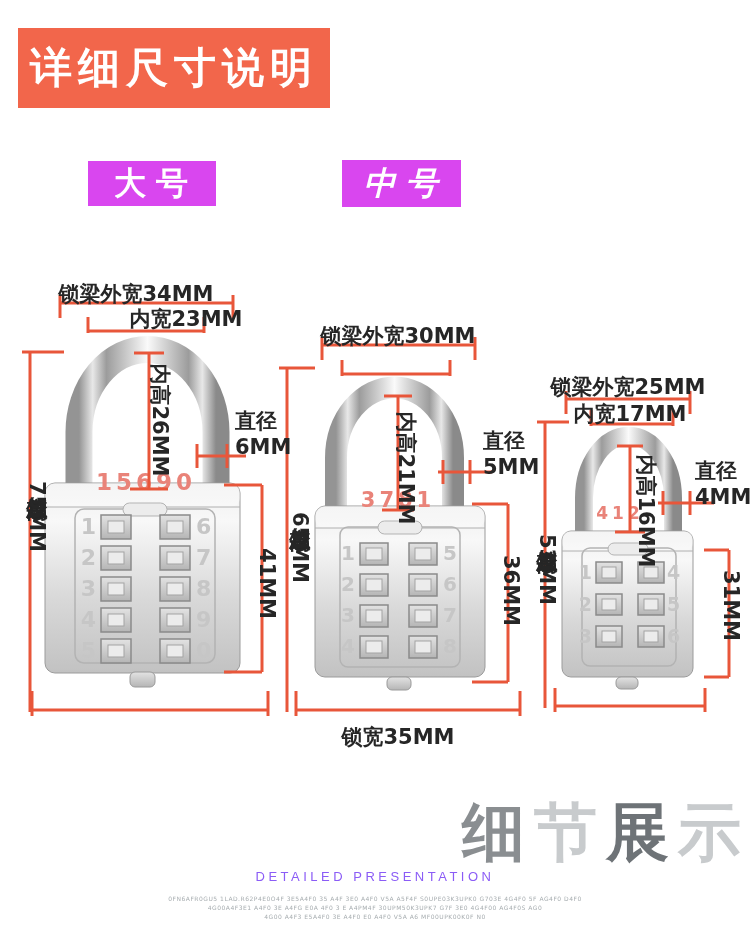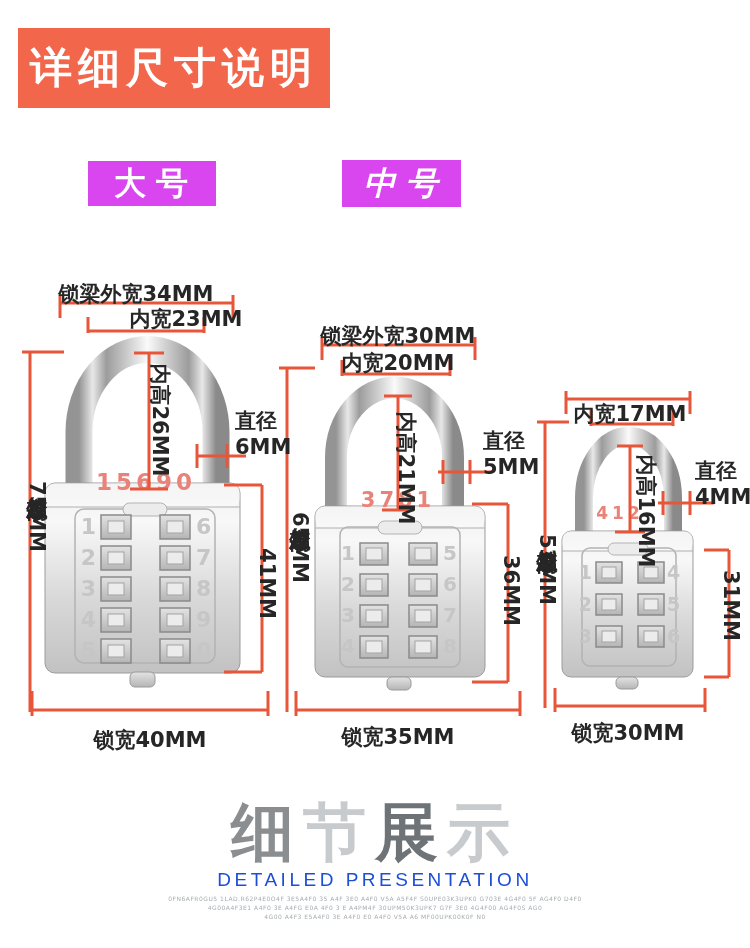--- a/index.html
+++ b/index.html
@@ -25,27 +25,27 @@
   .kd-m{font-size:20px;}
   .kd-s{font-size:19px;}
   .model{font-family:"DejaVu Sans",sans-serif;font-weight:bold;fill:#e98379;letter-spacing:4px;}
   .plate{fill:none;stroke:#b3b3b3;stroke-width:1.5;}
   .notch{fill:#ececec;stroke:#b3b3b3;stroke-width:1;}
   .bodyrect{fill:url(#gBody);stroke:#9b9b9b;stroke-width:1;}
   .shoulder{fill:#ffffff;opacity:0.35;}
   .shline{stroke:#b0b0b0;stroke-width:1;}
   .shackle{fill:none;stroke:url(#gSh);}
   .nub{fill:url(#gBtn);stroke:#9a9a9a;stroke-width:1;}
-  .ft-title{position:absolute;left:0;top:798px;width:750px;text-align:center;font-size:63px;
+  .ft-title{position:absolute;left:0;top:798px;width:750px;text-align:right;font-size:63px;
             font-weight:bold;letter-spacing:9px;line-height:70px;}
   .ft-mid{color:#8a8e91;}
   .ft-dark{color:#6e7377;}
   .ft-light{color:#c8cbcd;}
-  .ft-sub{position:absolute;left:0;top:869px;width:750px;text-align:center;font-size:19px;
-          letter-spacing:3.5px;color:#1d4ed8;font-family:"Liberation Sans",sans-serif;}
+  .ft-sub{position:absolute;left:0;top:869px;width:750px;text-align:center;font-size:13px;
+          letter-spacing:3.5px;color:#8b5cf6;font-family:"Liberation Sans",sans-serif;}
   .ft-fine{position:absolute;left:0;top:894px;width:750px;text-align:center;font-size:6px;
            line-height:9px;color:#a7adb0;letter-spacing:0.5px;}
 </style>
 </head>
 <body>
 
 <div class="canvas">
 
   <div class="banner">详细尺寸说明</div>
 
@@ -254,38 +254,36 @@
     </g>
   </svg>
 
   <div class="dim" style="left:48px;top:281px;width:176px;">锁梁外宽34MM</div>
   <div class="dim" style="left:86px;top:306px;width:120px;margin-left:40px;">内宽23MM</div>
   <div class="dim rot90" style="left:85px;top:407px;width:150px;">内高26MM</div>
   <div class="dim pre" style="left:235px;top:408px;">直径
 6MM</div>
   <div class="dim vtext" style="left:26px;top:437px;height:160px;">锁身总高75MM</div>
   <div class="dim rot90" style="left:235px;top:567px;width:64px;">41MM</div>
-  <div class="dim" style="left:70px;top:727px;width:160px;">锁宽40MM</div>
 
   <div class="dim" style="left:312px;top:323px;width:172px;">锁梁外宽30MM</div>
-  <div class="dim" style="left:338px;top:350px;width:120px;">内宽20MM</div>
   <div class="dim rot90" style="left:331px;top:455px;width:150px;">内高21MM</div>
   <div class="dim pre" style="left:483px;top:428px;">直径
 5MM</div>
   <div class="dim vtext" style="left:289px;top:468px;height:160px;">锁身总高65MM</div>
   <div class="dim rot90" style="left:479px;top:574px;width:64px;">36MM</div>
   <div class="dim" style="left:318px;top:724px;width:160px;">锁宽35MM</div>
 
+  <div class="dim" style="left:542px;top:374px;width:172px;">锁梁外宽25MM</div>
   <div class="dim" style="left:570px;top:401px;width:120px;">内宽17MM</div>
   <div class="dim rot90" style="left:571px;top:498px;width:150px;">内高16MM</div>
   <div class="dim pre" style="left:695px;top:458px;">直径
 4MM</div>
   <div class="dim vtext" style="left:536px;top:495px;height:150px;">锁身总高53MM</div>
   <div class="dim rot90" style="left:699px;top:589px;width:64px;">31MM</div>
-  <div class="dim" style="left:548px;top:720px;width:160px;">锁宽30MM</div>
 
   <div class="ft-title"><span class="ft-mid">细</span><span class="ft-light">节</span><span class="ft-dark">展</span><span class="ft-light">示</span></div>
   <div class="ft-sub">DETAILED PRESENTATION</div>
   <div class="ft-fine">
     <div>0FN6AFR0GU5 1LAD.R62P4E0O4F 3E5A4F0 35 A4F 3E0 A4F0 V5A A5F4F S0UPE03K3UPK0 G703E 4G4F0 5F AG4F0 D4F0</div>
     <div>4G00A4F3E1 A4F0 3E A4FG E0A 4F0 3 E A4PM4F 30UPM50K3UPK7 G7F 3E0 4G4F00 AG4F0S AG0</div>
     <div>4G00 A4F3 E5A4F0 3E A4F0 E0 A4F0 V5A A6 MF00UPK00K0F N0</div>
   </div>
 
 </div>

